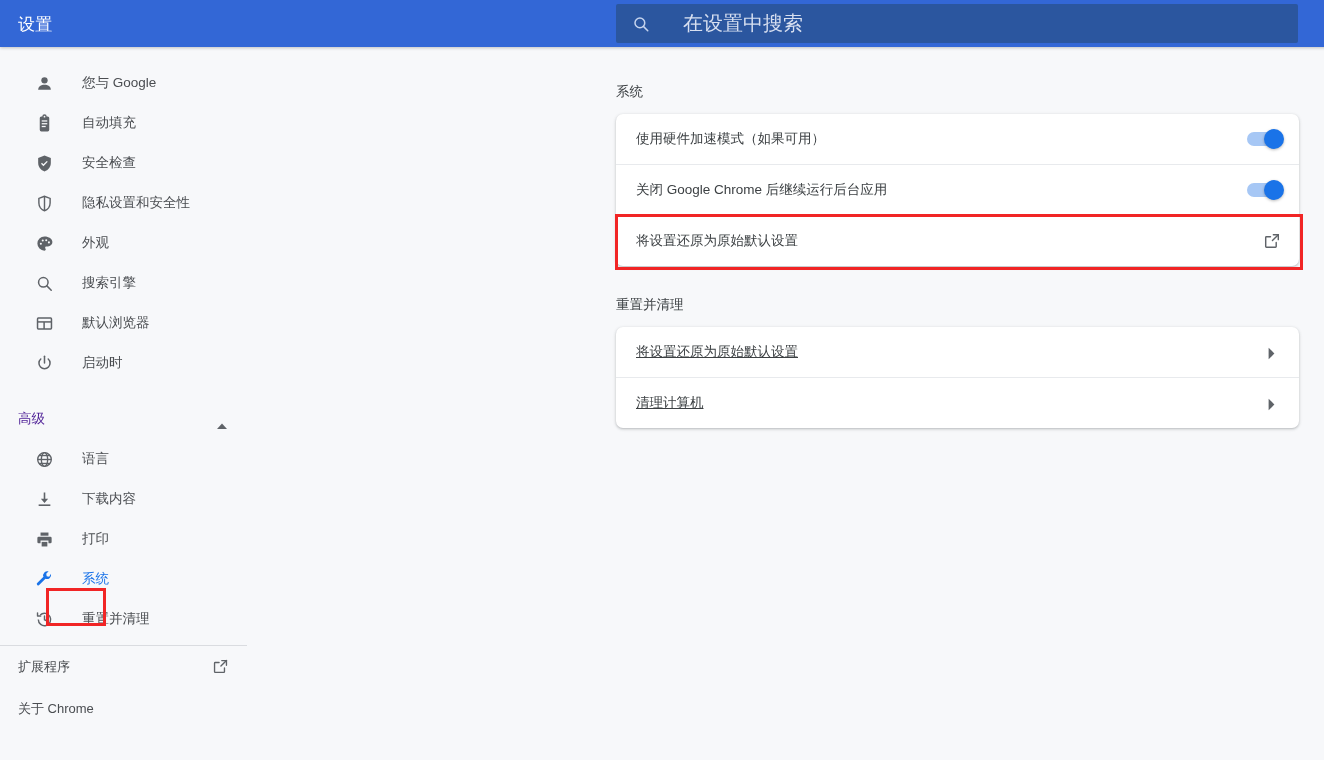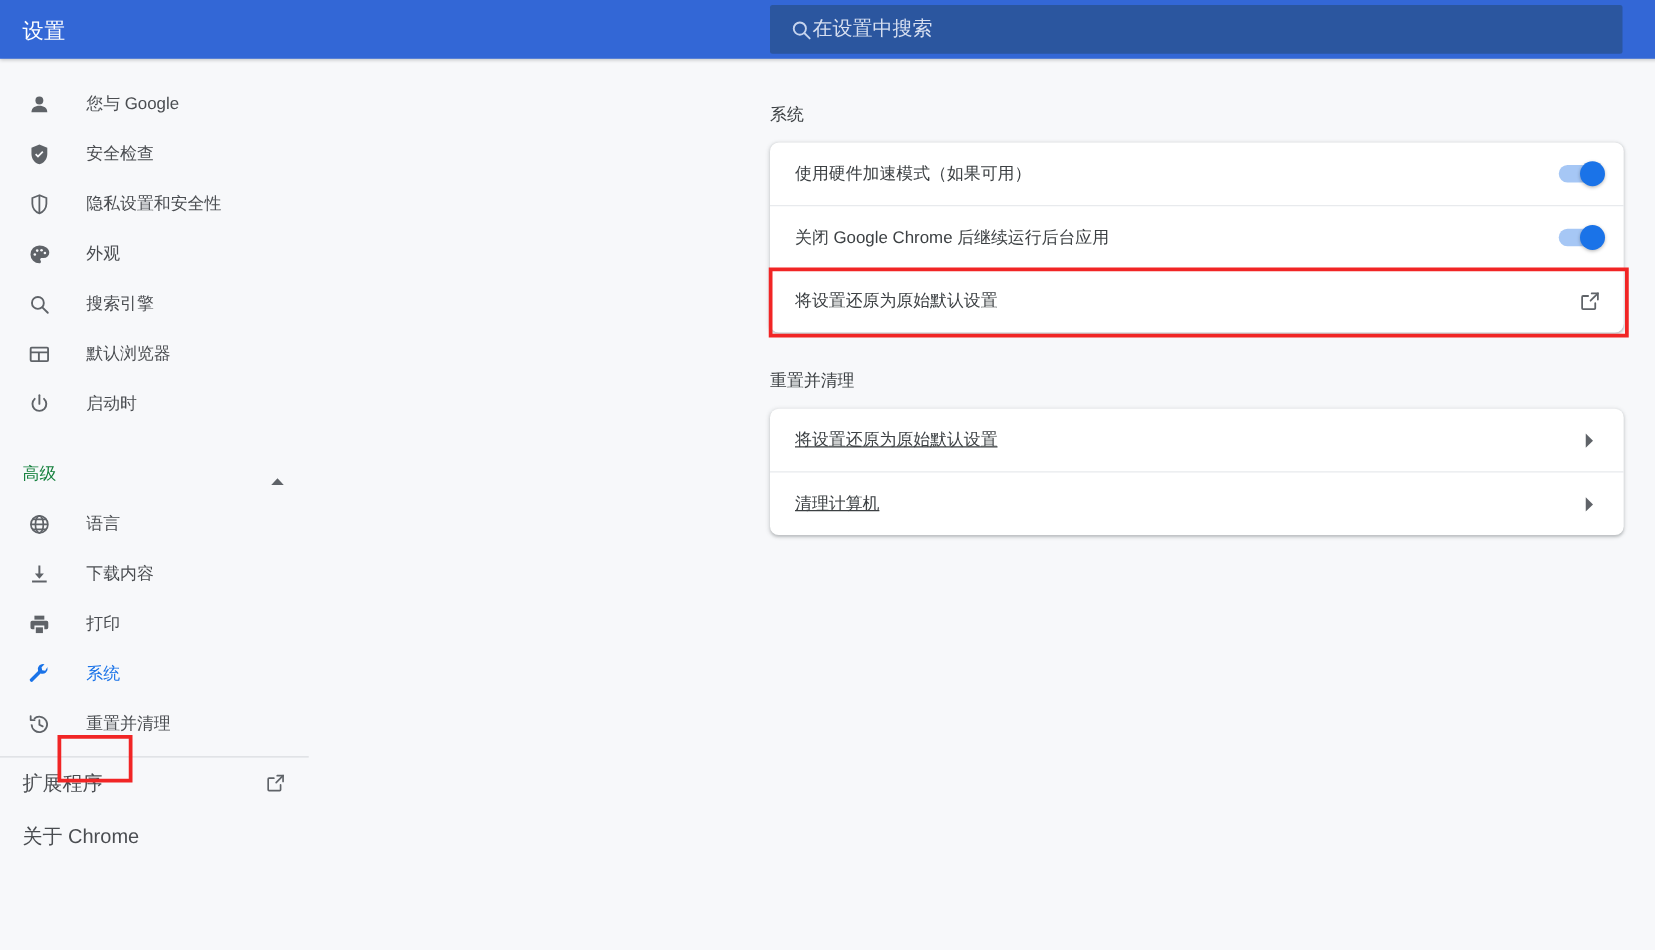--- a/index.html
+++ b/index.html
@@ -42,38 +42,38 @@
     display: flex;
     align-items: center;
   }
   .search-icon {
     margin-left: 16px;
     width: 18px; height: 18px;
     display: inline-block;
     flex: 0 0 auto;
   }
   .search-placeholder {
-    margin-left: 0;
-    font-size: 16px;
+    margin-left: 33px;
+    font-size: 20px;
     color: #d7dff0;
   }
 
   
   .sidebar {
     position: absolute;
     left: 0; top: 47px;
     width: 265px; height: 713px;
     background: #f7f8fa;
   }
   .nav-item {
     position: relative;
     height: 40px;
     display: flex;
     align-items: center;
-    padding-left: 3px;
+    padding-left: 16px;
     cursor: pointer;
   }
   .nav-icon {
     width: 20px; height: 20px;
     margin-left: 18px;
     flex: 0 0 auto;
     display: flex;
     align-items: center;
     justify-content: center;
     color: #5f6368;
@@ -96,21 +96,21 @@
   .section-head {
     position: relative;
     height: 40px;
     display: flex;
     align-items: center;
     cursor: pointer;
   }
   .section-head .section-label {
     margin-left: 18px;
     font-size: 13.5px;
-    color: #15803d;
+    color: #4c1d95;
   }
   .section-chevron {
     position: absolute;
     right: 37px;
     top: 17px;
     width: 12px; height: 8px;
     color: #5f6368;
   }
 
   .divider {
@@ -122,21 +122,21 @@
 
   .footer-item {
     position: relative;
     height: 42px;
     display: flex;
     align-items: center;
     cursor: pointer;
   }
   .footer-label {
     margin-left: 18px;
-    font-size: 16px;
+    font-size: 13px;
     color: #4a4d51;
   }
   .footer-ext-icon {
     position: absolute;
     left: 212px;
     top: 12px;
     width: 17px; height: 17px;
     color: #5f6368;
   }
 
@@ -260,20 +260,31 @@
   <div class="nav-item">
     <span class="nav-icon">
       <svg viewBox="0 0 24 24" width="19" height="19" fill="currentColor">
         <circle cx="12" cy="8" r="4"></circle>
         <path d="M4 20c0-4.4 3.6-6.5 8-6.5s8 2.1 8 6.5z"></path>
       </svg>
     </span>
     <span class="nav-label">您与 Google</span>
   </div>
 
+  <div class="nav-item">
+    <span class="nav-icon">
+      <svg viewBox="0 0 24 24" width="19" height="19" fill="currentColor">
+        <path d="M16 3h-1.2a2.8 2.8 0 0 0-5.6 0H8a2 2 0 0 0-2 2v15a2 2 0 0 0 2 2h8a2 2 0 0 0 2-2V5a2 2 0 0 0-2-2zm-4-.7a1.1 1.1 0 1 1 0 2.2 1.1 1.1 0 0 1 0-2.2z"></path>
+        <rect x="8.5" y="8" width="7" height="1.6" fill="#f7f8fa"></rect>
+        <rect x="8.5" y="11.5" width="7" height="1.6" fill="#f7f8fa"></rect>
+        <rect x="8.5" y="15" width="5" height="1.6" fill="#f7f8fa"></rect>
+      </svg>
+    </span>
+    <span class="nav-label">自动填充</span>
+  </div>
 
   <div class="nav-item">
     <span class="nav-icon">
       <svg viewBox="0 0 24 24" width="19" height="19" fill="currentColor">
         <path d="M12 2L4 5.2v6.3c0 4.9 3.4 9.4 8 10.5 4.6-1.1 8-5.6 8-10.5V5.2z"></path>
         <path d="M10.6 15.4l-3-3 1.2-1.2 1.8 1.8 4.3-4.3 1.2 1.2z" fill="#f7f8fa"></path>
       </svg>
     </span>
     <span class="nav-label">安全检查</span>
   </div>

